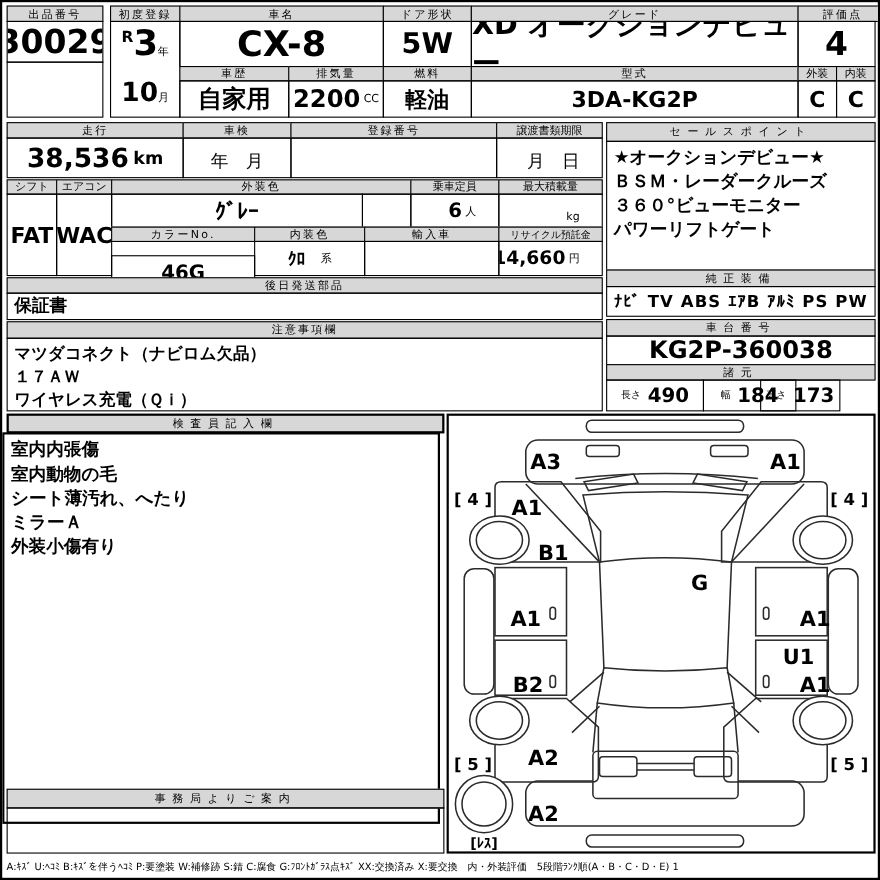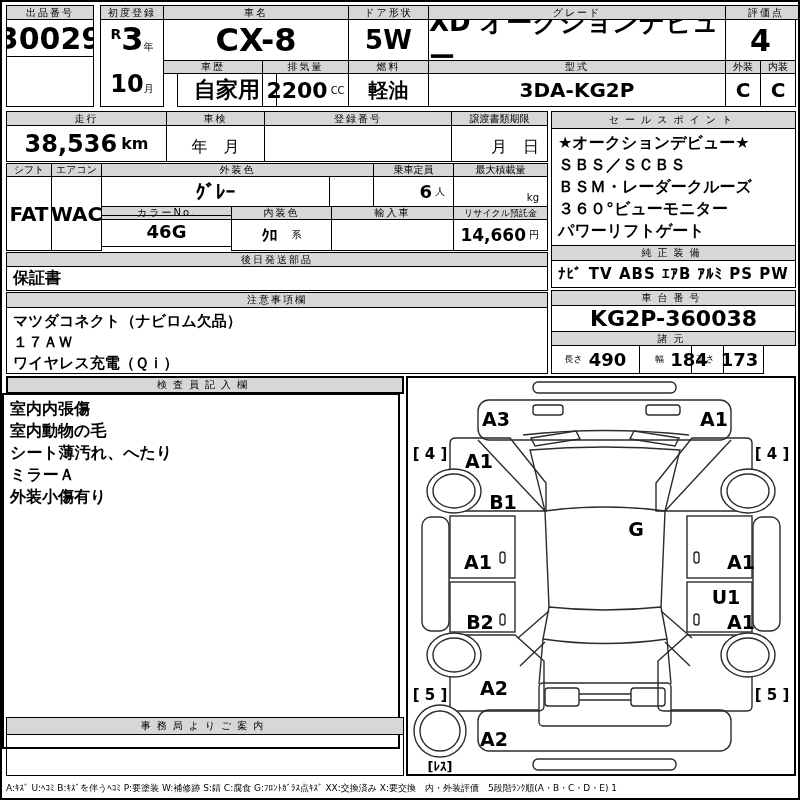--- a/index.html
+++ b/index.html
@@ -3,21 +3,21 @@
 <meta charset="utf-8">
 <style>
 *{margin:0;padding:0;box-sizing:border-box}
 body{background:#fff}
 .sheet{position:relative;width:800px;height:800px;background:#fff;color:#000;
   font-family:"DejaVu Sans","Liberation Sans",sans-serif;border:2px solid #000;overflow:hidden}
 .c{position:absolute;border:1px solid #000;display:flex;align-items:center;justify-content:center;overflow:hidden}
 .h{background:#d7d7d7;font-size:10px;letter-spacing:2px;white-space:nowrap}
 .v{font-weight:bold}
 .left{justify-content:flex-start;padding-left:6px}
-.right{justify-content:flex-end;padding-right:8px}
+.right{justify-content:flex-end;padding-right:20px}
 .bottom{align-items:flex-end;padding-bottom:3px}
 .lines{flex-direction:column;align-items:flex-start;justify-content:flex-start;padding:3px 6px}
 .unit{font-weight:normal;font-size:10px;margin-left:3px}
 .small{font-weight:normal;font-size:16px}
 .fs30{font-size:30px}.fs26{font-size:26px}.fs22{font-size:22px}.fs20{font-size:20px}
 .fs18{font-size:18px}.fs16{font-size:16px}.fs15{font-size:15px}
 .line16{font-size:16px;line-height:22px;font-weight:bold;white-space:nowrap}
 .line15{font-size:15px;line-height:21px;font-weight:bold;white-space:nowrap}
 .spec-lab{font-size:9px;font-weight:normal;margin-right:6px}
 .spec-num{font-size:18px;font-weight:bold}
@@ -44,21 +44,21 @@
     </div>
     <div class="regrow" style="height:36px">
       <span style="font-size:24px;font-weight:bold">10</span>
       <span style="font-size:10px">月</span>
     </div>
   </div>
 
   <div class="c h" style="left:161px;top:3px;width:186px;height:15px">車名</div>
   <div class="c v" style="left:161px;top:17px;width:186px;height:42px;font-size:32px">CX-8</div>
   <div class="c h" style="left:161px;top:58px;width:100px;height:14px">車歴</div>
-  <div class="c v fs22" style="left:175px;top:71px;width:100px;height:34px">自家用</div>
+  <div class="c v fs22" style="left:161px;top:71px;width:100px;height:34px">自家用</div>
   <div class="c h" style="left:260px;top:58px;width:87px;height:14px">排気量</div>
   <div class="c v fs22" style="left:260px;top:71px;width:87px;height:34px">
     <span>2200</span>
     <span class="unit">CC</span>
   </div>
 
   <div class="c h" style="left:346px;top:3px;width:81px;height:15px">ドア形状</div>
   <div class="c v fs26" style="left:346px;top:17px;width:81px;height:42px">5W</div>
   <div class="c h" style="left:346px;top:58px;width:81px;height:14px">燃料</div>
   <div class="c v fs20" style="left:346px;top:71px;width:81px;height:34px">軽油</div>
@@ -98,21 +98,21 @@
 
   <div class="c h" style="left:371px;top:161px;width:81px;height:14px;letter-spacing:0">乗車定員</div>
   <div class="c v right" style="left:371px;top:174px;width:81px;height:31px;font-size:18px">
     <span>6</span>
     <span class="unit">人</span>
   </div>
   <div class="c h" style="left:451px;top:161px;width:95px;height:14px;letter-spacing:0">最大積載量</div>
   <div class="c right bottom" style="left:451px;top:174px;width:95px;height:31px;font-size:10px">kg</div>
 
   <div class="c h" style="left:99px;top:204px;width:131px;height:14px">カラーNo.</div>
-  <div class="c v fs18" style="left:99px;top:213px;width:131px;height:32px">46G</div>
+  <div class="c v fs18" style="left:99px;top:230px;width:131px;height:32px">46G</div>
   <div class="c h" style="left:229px;top:204px;width:101px;height:14px">内装色</div>
   <div class="c v fs16" style="left:229px;top:217px;width:101px;height:32px">
     <span>ｸﾛ</span>
     <span class="unit" style="margin-left:14px">系</span>
   </div>
   <div class="c h" style="left:329px;top:204px;width:123px;height:14px">輸入車</div>
   <div class="c" style="left:329px;top:217px;width:123px;height:32px"></div>
   <div class="c h" style="left:451px;top:204px;width:95px;height:14px;letter-spacing:0;font-size:9px">リサイクル預託金</div>
   <div class="c v right" style="left:451px;top:217px;width:95px;height:32px;font-size:17px">
     <span>14,660</span>
@@ -125,21 +125,20 @@
   <div class="c v left fs16" style="left:4px;top:264px;width:542px;height:25px">保証書</div>
   <div class="c lines" style="left:4px;top:305px;width:542px;height:67px">
     <div class="line15">マツダコネクト（ナビロム欠品）</div>
     <div class="line15">１７ＡＷ</div>
     <div class="line15">ワイヤレス充電（Ｑｉ）</div>
   </div>
 
   <div class="c h" style="left:549px;top:109px;width:245px;height:18px;letter-spacing:6px">セールスポイント</div>
   <div class="c lines" style="left:549px;top:126px;width:245px;height:118px">
     <div class="line16">★オークションデビュー★</div>
-    <div class="line16">ＳＢＳ／ＳＣＢＳ</div>
     <div class="line16">ＢＳＭ・レーダークルーズ</div>
     <div class="line16">３６０°ビューモニター</div>
     <div class="line16">パワーリフトゲート</div>
   </div>
   <div class="c h" style="left:549px;top:243px;width:245px;height:16px;letter-spacing:6px">純正装備</div>
   <div class="c v fs15" style="left:549px;top:258px;width:245px;height:28px;letter-spacing:1px">ﾅﾋﾞ TV ABS ｴｱB ｱﾙﾐ PS PW</div>
 
   <div class="c h" style="left:549px;top:288px;width:245px;height:16px;letter-spacing:6px">車台番号</div>
   <div class="c v fs22" style="left:549px;top:303px;width:245px;height:27px">KG2P-360038</div>
   <div class="c h" style="left:549px;top:329px;width:245px;height:15px;letter-spacing:6px">諸元</div>

